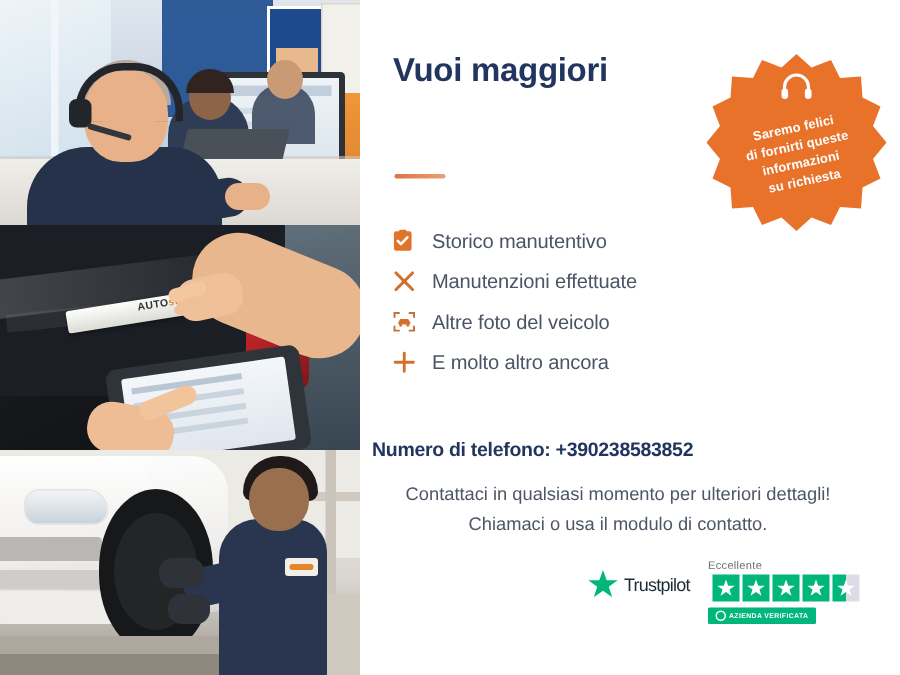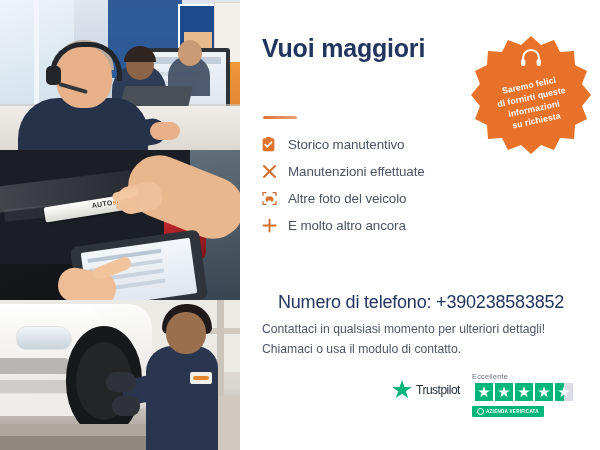--- a/index.html
+++ b/index.html
@@ -89,43 +89,43 @@
   .p3 .mglove2{position:absolute;left:112px;top:96px;width:28px;height:20px;border-radius:9px;background:#2f3238;}
   .p3 .patch{position:absolute;left:190px;top:72px;width:22px;height:12px;background:#f2efe9;border-radius:2px;}
   .p3 .patch:after{content:"";position:absolute;left:3px;top:4px;width:16px;height:4px;background:#e4842b;border-radius:2px;}
   .p3 .bench{position:absolute;right:0;top:96px;width:58px;height:54px;background:#cfc9bf;}
   .p3 .pole{position:absolute;right:16px;top:0;width:7px;height:100px;background:#cac4ba;}
 
   
   .content{position:relative;width:360px;height:450px;padding:0;background:#ffffff;flex:0 0 360px;}
 
   .headline{position:absolute;left:22px;top:34px;width:214px;
-    font-size:25px;line-height:1.17;font-weight:bold;color:#22355e;letter-spacing:-.2px;}
+    font-size:22px;line-height:1.17;font-weight:bold;color:#22355e;letter-spacing:-.2px;}
   .rule{position:absolute;left:23px;top:116px;width:34px;height:3px;
     background:linear-gradient(90deg,#e0743a,#e9a078);border-radius:2px;}
 
   
   .badge{position:absolute;right:8px;top:34px;width:122px;height:122px;}
   .badge svg{position:absolute;left:0;top:0;}
   .badge .bdtxt{position:absolute;left:0;top:0;width:122px;height:122px;
     display:flex;flex-direction:column;align-items:center;justify-content:center;
     transform:rotate(-12deg);padding-top:16px;box-sizing:border-box;}
   .badge .bdtxt span{display:block;color:#ffffff;font-size:8.6px;font-weight:bold;
     line-height:1.42;text-align:center;white-space:nowrap;letter-spacing:.1px;}
   .badge .hs{position:absolute;left:50%;top:14px;transform:translateX(-50%);}
 
   
-  .features{position:absolute;left:22px;top:131px;width:250px;}
+  .features{position:absolute;left:22px;top:147px;width:250px;}
   .frow{display:flex;align-items:center;height:27px;}
   .fic{width:26px;flex:0 0 26px;display:flex;align-items:center;justify-content:flex-start;color:#d2702c;}
   .flab{font-size:13.4px;color:#4a5464;letter-spacing:-.1px;}
 
   
-  .phone{position:absolute;left:38px;top:292px;font-size:18px;font-weight:normal;color:#22355e;letter-spacing:-.2px;}
-  .sub{position:absolute;left:22px;top:320px;width:300px;font-size:12.2px;line-height:1.62;color:#4e5765;}
+  .phone{position:absolute;left:8px;top:292px;font-size:13px;font-weight:bold;color:#22355e;letter-spacing:-.2px;}
+  .sub{position:absolute;left:22px;top:320px;width:300px;font-size:12.2px;line-height:1.62;color:#4e5765;text-align:center;}
 
   
   .tp{position:absolute;left:152px;top:372px;width:196px;height:46px;}
   .tplogo{position:absolute;left:0;top:8px;display:flex;align-items:center;gap:4px;}
   .tplogo .tpname{font-size:12px;font-weight:normal;color:#1c2b35;letter-spacing:-.5px;}
   .tpright{position:absolute;right:12px;top:0;width:104px;}
   .tpexc{font-size:7.4px;color:#6b7079;letter-spacing:.2px;margin-bottom:2px;}
   .stars{display:flex;gap:2px;justify-content:center;}
   .star{width:18px;height:18px;background:#00b67a;display:flex;align-items:center;justify-content:center;}
   .star.half{background:linear-gradient(90deg,#00b67a 50%,#dcdce6 50%);}

